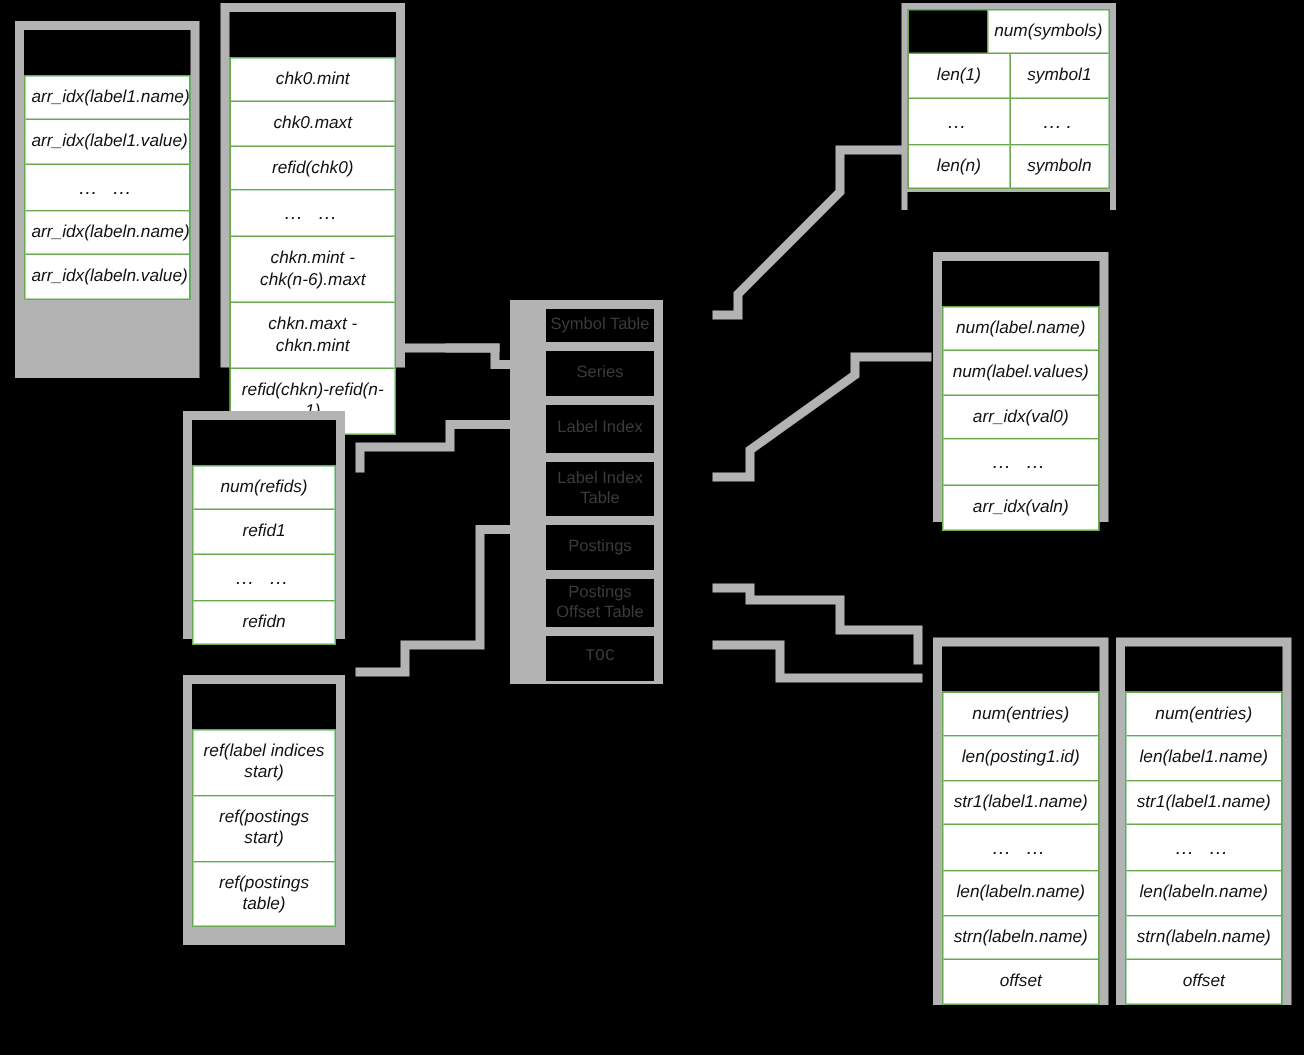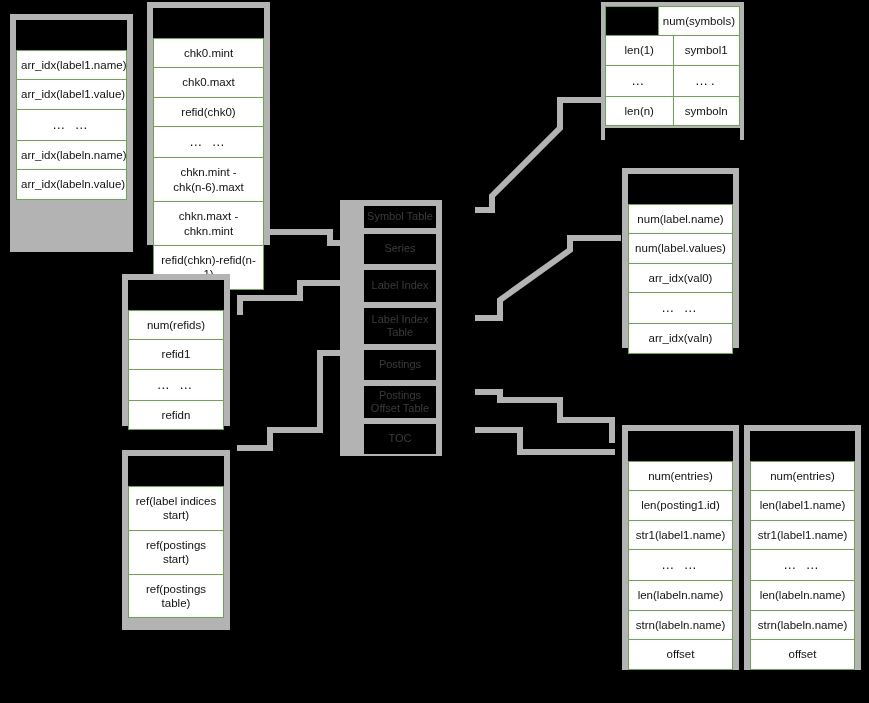--- a/index.html
+++ b/index.html
@@ -30,20 +30,21 @@
     font-size:12px;
     overflow:hidden;
     white-space:nowrap;
   }
 
   .cells{
     border:1px solid #6aa84f;
     border-bottom:none;
     background:#22c55e;
     box-sizing:border-box;
+    font-style:italic;
   }
   .cell{
     border-bottom:1px solid #6aa84f;
     background:#fff;
     color:#111;
     font-size:11.5px;
     text-align:center;
     padding:7px 4px;
     line-height:1.25;
     box-sizing:border-box;
@@ -206,16 +207,16 @@
     </div>
   </div>
 
   <div id="center-stack" style="left:340px;top:200px;width:102px;height:256px;padding-left:24px;">
     <div class="sec" style="height:22px;">Symbol Table</div>
     <div class="sec" style="height:30px;">Series</div>
     <div class="sec" style="height:32px;">Label Index</div>
     <div class="sec" style="height:36px;">Label Index Table</div>
     <div class="sec" style="height:30px;">Postings</div>
     <div class="sec" style="height:32px;">Postings Offset Table</div>
-    <div class="sec" style="height:30px;">TOC</div>
+    <div class="sec" style="height:30px;font-family:Liberation Mono, monospace;">TOC</div>
   </div>
 
 </div>
 
 </body></html>

